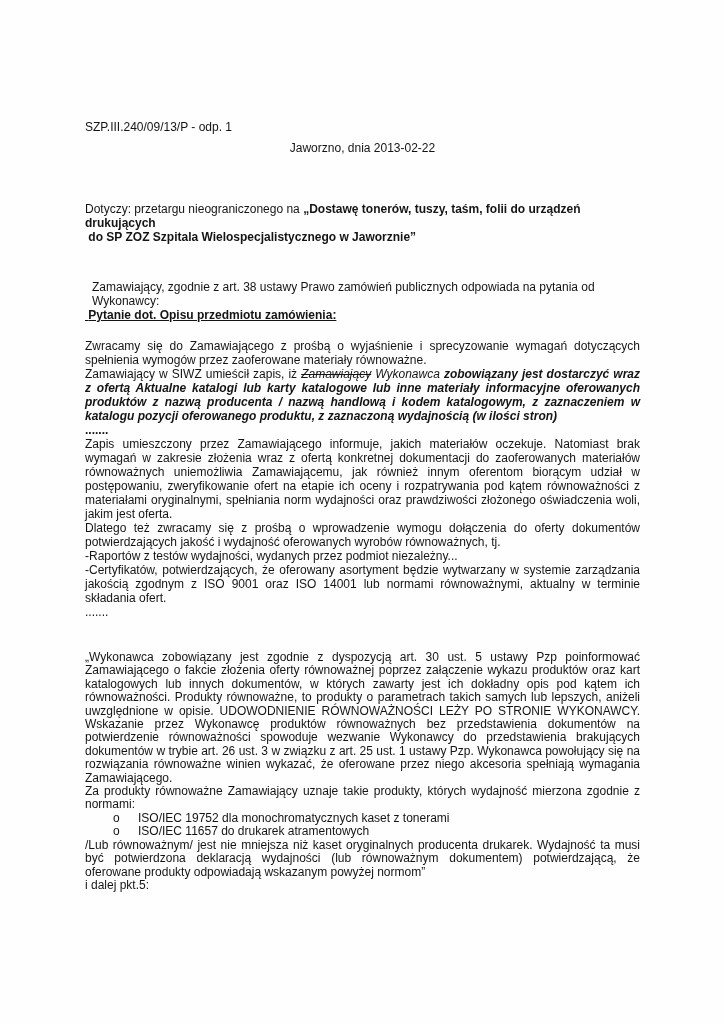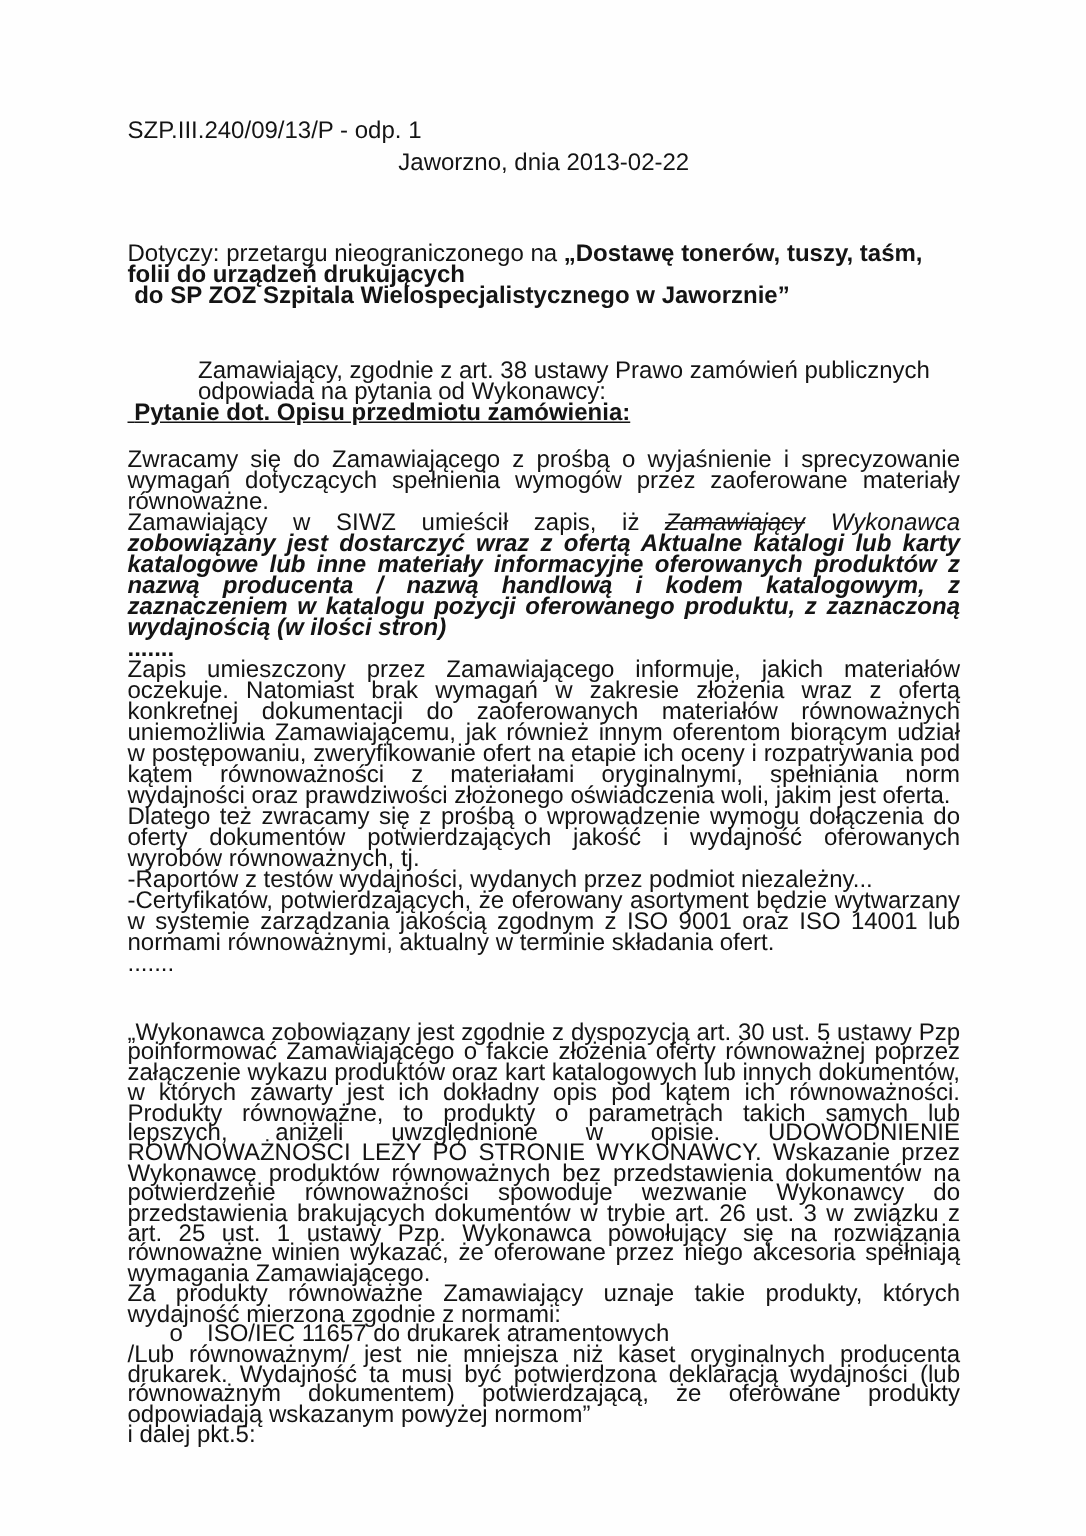--- a/index.html
+++ b/index.html
@@ -8,35 +8,35 @@
     background: #ffffff;
   }
   .page {
     position: relative;
     width: 724px;
     height: 1024px;
     margin: 0 auto;
     background: #fefefe;
     color: #141414;
     font-family: "Liberation Sans", "DejaVu Sans", sans-serif;
-    font-size: 16px;
+    font-size: 12px;
     line-height: 14px;
     box-sizing: border-box;
-    padding: 81px 84px 0 85px;
+    padding: 120px 84px 0 85px;
     overflow: hidden;
   }
   .right   { text-align: center; }
   .bold    { font-weight: 700; }
   .prewrap { white-space: pre-wrap; }
   .justify { text-align: justify; }
 
   .date-line        { margin-top: 7px; }
   .addressee        { margin-top: 52px; margin-left: 267px; font-style: italic; }
   .subject          { margin-top: 47px; }
-  .intro            { margin-top: 36px; padding-left: 7px; margin-left: 40px; }
+  .intro            { margin-top: 36px; padding-left: 7px; }
   .contractor       { margin-top: 16px; }
   .question-heading { font-weight: 700; text-decoration: underline; white-space: pre-wrap; }
   .question-section { margin-top: 17px; line-height: 14px; }
   .answer-section   { margin-top: 32px; line-height: 13.4px; }
 
   .norm-item { padding-left: 28px; }
   .norm-item .bullet { display: inline-block; width: 25px; }
 </style>
 </head>
 <body>
@@ -65,20 +65,23 @@
     <div>-Raportów z testów wydajności, wydanych przez podmiot niezależny...</div>
     <div class="justify">-Certyfikatów, potwierdzających, że oferowany asortyment będzie wytwarzany w systemie zarządzania jakością zgodnym z ISO 9001 oraz ISO 14001 lub normami równoważnymi, aktualny w terminie składania ofert.</div>
     <div>.......</div>
   </div>
 
   <div class="answer-section">
     <div class="justify">„Wykonawca zobowiązany jest zgodnie z dyspozycją art. 30 ust. 5 ustawy Pzp poinformować Zamawiającego o fakcie złożenia oferty równoważnej poprzez załączenie wykazu produktów oraz kart katalogowych lub innych dokumentów, w których zawarty jest ich dokładny opis pod kątem ich równoważności. Produkty równoważne, to produkty o parametrach takich samych lub lepszych, aniżeli uwzględnione w opisie. UDOWODNIENIE RÓWNOWAŻNOŚCI LEŻY PO STRONIE WYKONAWCY. Wskazanie przez Wykonawcę produktów równoważnych bez przedstawienia dokumentów na potwierdzenie równoważności spowoduje wezwanie Wykonawcy do przedstawienia brakujących dokumentów w trybie art. 26 ust. 3 w związku z art. 25 ust. 1 ustawy Pzp. Wykonawca powołujący się na rozwiązania równoważne winien wykazać, że oferowane przez niego akcesoria spełniają wymagania Zamawiającego.</div>
     <div class="justify">Za produkty równoważne Zamawiający uznaje takie produkty, których wydajność mierzona zgodnie z normami:</div>
 
     <div class="norm-item">
+      <span class="bullet">o</span><span>ISO/IEC 19752 dla monochromatycznych kaset z tonerami</span>
+    </div>
+    <div class="norm-item">
       <span class="bullet">o</span><span>ISO/IEC 11657 do drukarek atramentowych</span>
     </div>
 
     <div class="justify">/Lub równoważnym/ jest nie mniejsza niż kaset oryginalnych producenta drukarek. Wydajność ta musi być potwierdzona deklaracją wydajności (lub równoważnym dokumentem) potwierdzającą, że oferowane produkty odpowiadają wskazanym powyżej normom”</div>
     <div>i dalej pkt.5:</div>
   </div>
 
 </div>
 
 </body></html>

